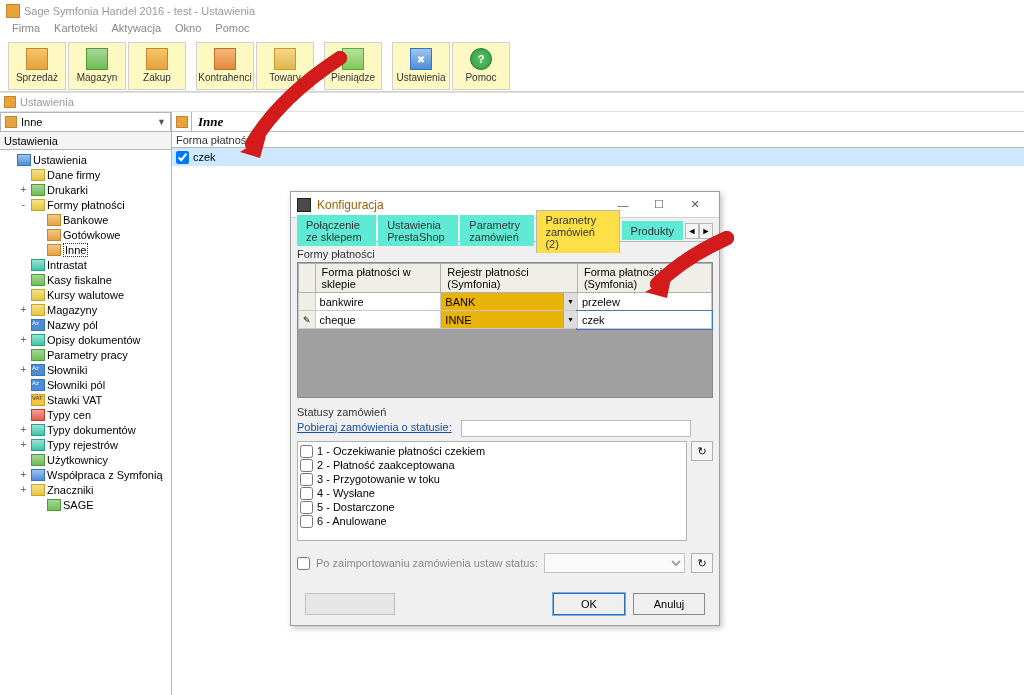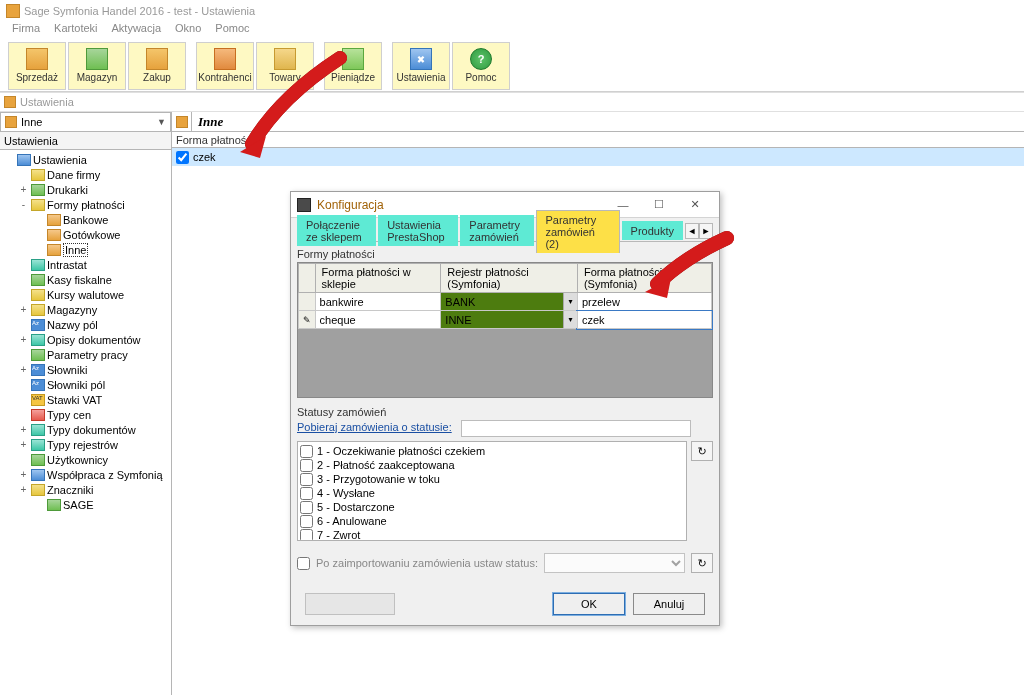--- a/index.html
+++ b/index.html
@@ -89,21 +89,21 @@
 .tab.active { background:#fde047; border-color:#b8b8b8; position:relative; top:1px; }
 .tab-nav { margin-left:auto; display:flex; }
 .tab-nav div { width:14px; height:16px; border:1px solid #b8b8b8; display:flex; align-items:center; justify-content:center; font-size:9px; cursor:pointer; background:#f5f5f5; }
 
 .section-label { margin:6px 0 2px; color:#333; }
 
 .grid { border:1px solid #888; background:#a0a0a0; }
 .grid table { width:100%; border-collapse:collapse; background:#fff; }
 .grid th { background:#efefe7; border:1px solid #b0b0b0; font-weight:normal; text-align:left; padding:2px 6px; height:28px; vertical-align:top; }
 .grid td { border:1px solid #c8c8c8; padding:2px 4px; height:18px; background:#fff; }
-.grid td.combo { background:#4d7c0f; position:relative; padding-right:14px; }
+.grid td.combo { background:#eab308; position:relative; padding-right:14px; }
 .grid td.combo .combo-btn { position:absolute; right:0; top:0; bottom:0; width:14px; background:#ddd; border-left:1px solid #aaa; display:flex; align-items:center; justify-content:center; font-size:8px; }
 .grid td.rowhdr { width:14px; background:#efefe7; text-align:center; font-size:9px; }
 .grid td.editing { background:#fff; outline:1px solid #3a79c4; }
 .grid .filler { height:68px; background:#a0a0a0; }
 
 .status-section { margin-top:8px; }
 .status-link { color:#1a4fa3; text-decoration:underline; cursor:pointer; }
 .status-input { border:1px solid #bcbcbc; height:17px; width:230px; margin-left:6px; vertical-align:middle; }
 .status-list-wrap { display:flex; gap:4px; margin-top:4px; }
 .status-list { flex:1; border:1px solid #b0b0b0; background:#fff; height:100px; overflow-y:scroll; padding:2px; }
@@ -410,24 +410,20 @@
               <span>4 - Wysłane</span>
             </div>
             <div class="sl-row">
               <input type="checkbox" style="">
               <span>5 - Dostarczone</span>
             </div>
             <div class="sl-row">
               <input type="checkbox" style="">
               <span>6 - Anulowane</span>
             </div>
-            <div class="sl-row">
-              <input type="checkbox" style="">
-              <span>7 - Zwrot</span>
-            </div>
           </div>
         <div class="refresh-btn">↻</div>
       </div>
     </div>
 
     <div class="afterimport">
       <input type="checkbox" style="">
       <span class="disabled">Po zaimportowaniu zamówienia ustaw status:</span>
       <select disabled=""></select>
       <div class="refresh-btn">↻</div>

